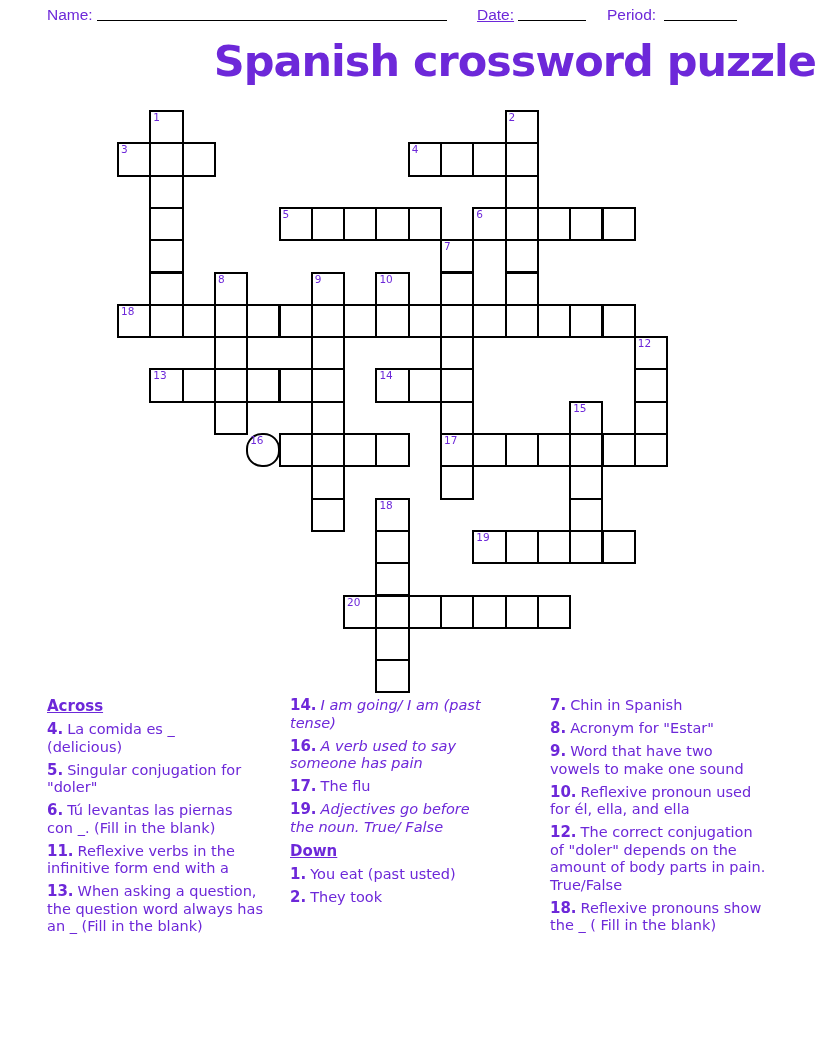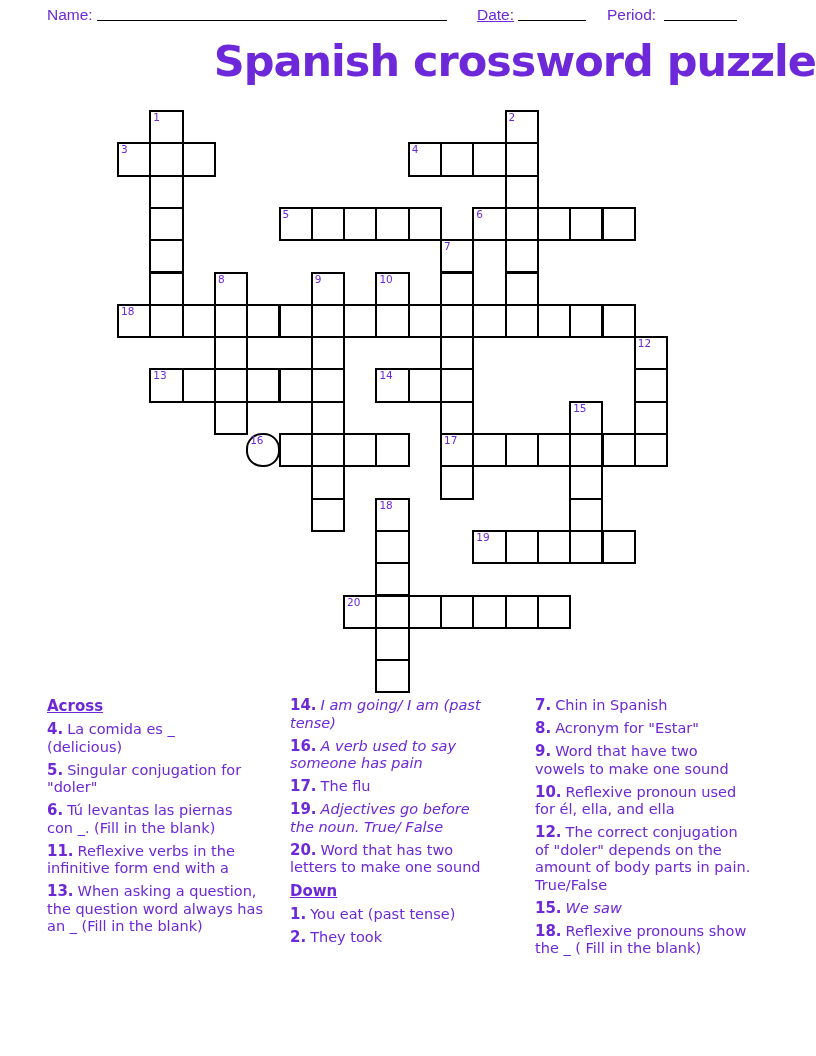--- a/index.html
+++ b/index.html
@@ -200,36 +200,33 @@
 an _ (Fill in the blank)</span></div>
       </div>
     <div class="clue-col" style="left: 290px; width: 240px;">
         <div class="clue italic"><span class="clue-num">14.</span><span class="clue-text">I am going/ I am (past
 tense)</span></div>
         <div class="clue italic"><span class="clue-num">16.</span><span class="clue-text">A verb used to say
 someone has pain</span></div>
         <div class="clue"><span class="clue-num">17.</span><span class="clue-text">The flu</span></div>
         <div class="clue italic"><span class="clue-num">19.</span><span class="clue-text">Adjectives go before
 the noun. True/ False</span></div>
-        <div class="clue"><span class="clue-num">20.</span><span class="clue-text">Word that has two
-letters to make one sound</span></div>
         <div class="clue-header">Down</div>
-        <div class="clue"><span class="clue-num">1.</span><span class="clue-text">You eat (past tense)</span></div>
+        <div class="clue"><span class="clue-num">1.</span><span class="clue-text">You eat (past usted)</span></div>
         <div class="clue"><span class="clue-num">2.</span><span class="clue-text">They took</span></div>
       </div>
-    <div class="clue-col" style="left: 535px; width: 250px;">
+    <div class="clue-col" style="left: 550px; width: 250px;">
         <div class="clue"><span class="clue-num">7.</span><span class="clue-text">Chin in Spanish</span></div>
         <div class="clue"><span class="clue-num">8.</span><span class="clue-text">Acronym for "Estar"</span></div>
         <div class="clue"><span class="clue-num">9.</span><span class="clue-text">Word that have two
 vowels to make one sound</span></div>
         <div class="clue"><span class="clue-num">10.</span><span class="clue-text">Reflexive pronoun used
 for él, ella, and ella</span></div>
         <div class="clue"><span class="clue-num">12.</span><span class="clue-text">The correct conjugation
 of "doler" depends on the
 amount of body parts in pain.
 True/False</span></div>
-        <div class="clue italic"><span class="clue-num">15.</span><span class="clue-text">We saw</span></div>
         <div class="clue"><span class="clue-num">18.</span><span class="clue-text">Reflexive pronouns show
 the _ ( Fill in the blank)</span></div>
       </div>
   </div>
 
 </div>
 
 </body></html>

